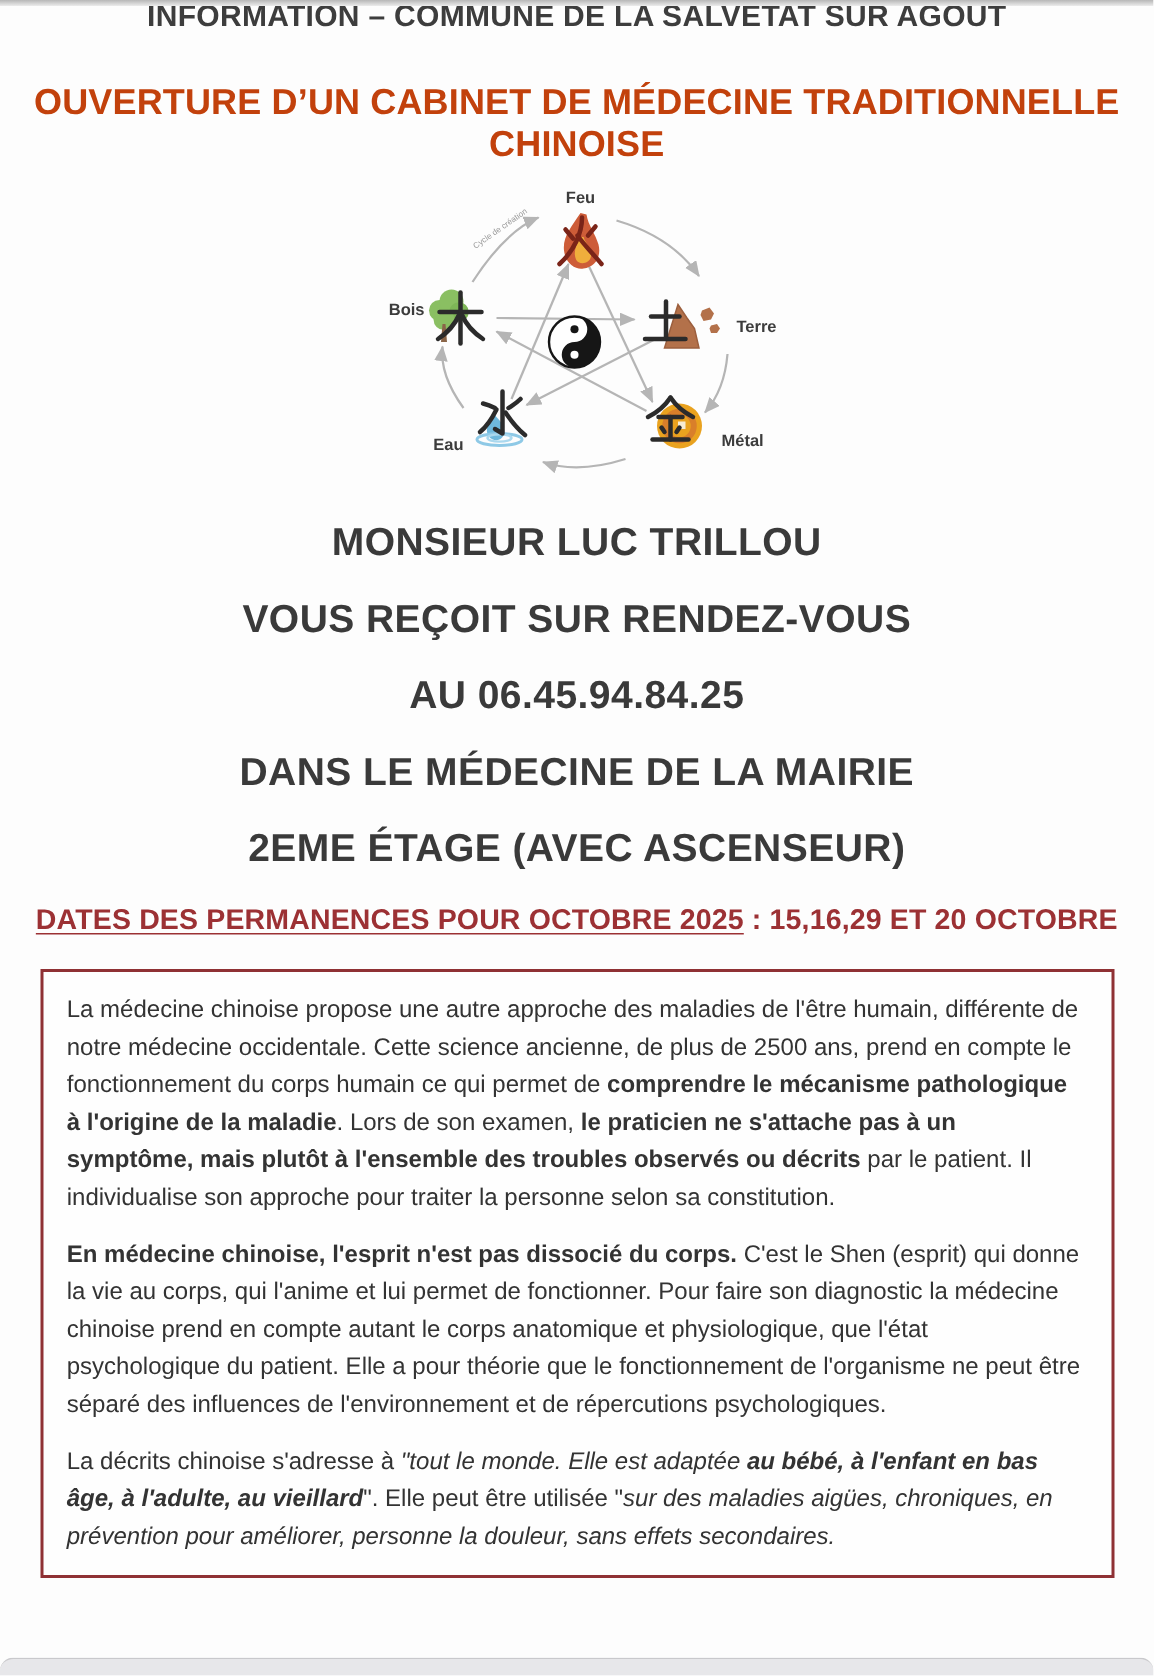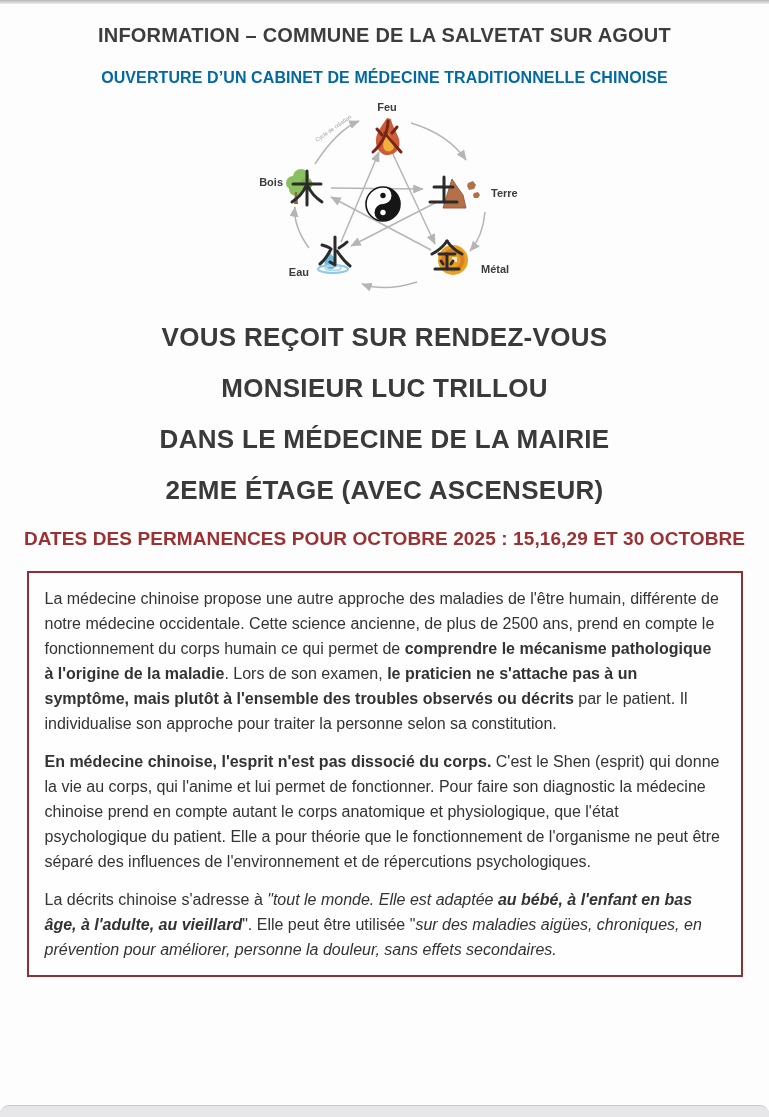--- a/index.html
+++ b/index.html
@@ -4,40 +4,40 @@
 <style>
   html,body{margin:0;padding:0;}
   body{
     width:769px;height:1117px;background:#fdfdfd;overflow:hidden;position:relative;
     font-family:"Liberation Sans", sans-serif;color:#333;
   }
   .top-strip{position:absolute;top:0;left:0;right:0;height:4px;
     background:linear-gradient(#b7b7b7,#ececec);}
   .bottom-bar{position:absolute;bottom:0;left:0;right:0;height:11px;
     background:#e7e7ea;border-top:1px solid #c9c9cc;border-radius:9px 9px 0 0;}
-  .doc{padding-top:24px;text-align:center;}
+  .doc{text-align:center;}
   .header-title{font-size:20px;font-weight:bold;color:#3d3d3d;letter-spacing:.2px;}
-  .subtitle{margin-top:22px;font-size:16px;font-weight:bold;color:#0369a1;letter-spacing:.1px;}
+  .subtitle{margin-top:32px;font-size:24px;font-weight:bold;color:#c2410c;letter-spacing:.1px;}
   .diagram-wrap{margin-top:13px;height:201px;}
   .diagram-wrap svg{display:inline-block;}
   .el-label{font-size:11px;font-weight:bold;fill:#3c3c3c;font-family:"Liberation Sans",sans-serif;}
   .cycle-label{font-size:5.5px;fill:#9a9a9a;font-family:"Liberation Sans",sans-serif;}
   .stroke{fill:none;stroke:#2b2b2b;stroke-width:3;stroke-linecap:round;stroke-linejoin:round;}
   .stroke-fire{fill:none;stroke:#7a2418;stroke-width:3;stroke-linecap:round;stroke-linejoin:round;}
   .arrow{fill:none;stroke:#b5b5b5;stroke-width:1.5;}
   .announcement{margin-top:-2px;}
   .ann-line{font-size:26px;font-weight:bold;color:#3a3a3a;margin-top:25px;line-height:26px;letter-spacing:.3px;}
   .dates-line{margin-top:25px;font-size:19px;font-weight:bold;color:#9c3134;letter-spacing:.1px;}
   .info-box{margin:21px auto 0;width:680px;border:2px solid #8f3134;padding:13px 16px;
     font-size:16px;line-height:25px;text-align:left;color:#333;background:#fefefe;}
   .info-box p{margin:0 0 13px;}
   .info-box p:last-child{margin-bottom:0;}
   .b{font-weight:bold;}
   .i{font-style:italic;}
-  .u{text-underline-offset:3px;}
+  .u{text-decoration:underline;text-underline-offset:3px;}
 </style>
 </head>
 <body>
 
 <div class="top-strip"></div>
 
 <div class="doc">
 
   <div class="header-title">INFORMATION – COMMUNE DE LA SALVETAT SUR AGOUT</div>
   <div class="subtitle">OUVERTURE D’UN CABINET DE MÉDECINE TRADITIONNELLE CHINOISE</div>
@@ -129,27 +129,28 @@
         <path class="stroke" d="M0,-4 L0,11"></path>
         <path class="stroke" d="M-6,3 L-4,6"></path>
         <path class="stroke" d="M6,3 L4,6"></path>
         <path class="stroke" d="M-12,11 L12,11"></path>
       </g>
       <text class="el-label" x="236" y="173" text-anchor="start">Métal</text>
     </svg>
   </div>
 
   <div class="announcement">
+    <div class="ann-line">MONSIEUR LUC TRILLOU</div>
     <div class="ann-line">VOUS REÇOIT SUR RENDEZ-VOUS</div>
-    <div class="ann-line">MONSIEUR LUC TRILLOU</div>
+    <div class="ann-line">AU 06.45.94.84.25</div>
     <div class="ann-line">DANS LE MÉDECINE DE LA MAIRIE</div>
     <div class="ann-line">2EME ÉTAGE (AVEC ASCENSEUR)</div>
   </div>
 
-  <div class="dates-line"><span class="u">DATES DES PERMANENCES POUR OCTOBRE 2025</span><span> : 15,16,29 ET 30 OCTOBRE</span></div>
+  <div class="dates-line"><span class="u">DATES DES PERMANENCES POUR OCTOBRE 2025</span><span> : 15,16,29 ET 20 OCTOBRE</span></div>
 
   <div class="info-box">
     <p><span>La médecine chinoise propose une autre approche des maladies de l'être humain, différente de notre médecine occidentale. Cette science ancienne, de plus de 2500 ans, prend en compte le fonctionnement du corps humain ce qui permet de </span><span class="b">comprendre le mécanisme pathologique à l'origine de la maladie</span><span>. Lors de son examen, </span><span class="b">le praticien ne s'attache pas à un symptôme, mais plutôt à l'ensemble des troubles observés ou décrits</span><span> par le patient. Il individualise son approche pour traiter la personne selon sa constitution.</span></p>
     <p><span class="b">En médecine chinoise, l'esprit n'est pas dissocié du corps.</span><span> C'est le Shen (esprit) qui donne la vie au corps, qui l'anime et lui permet de fonctionner. Pour faire son diagnostic la médecine chinoise prend en compte autant le corps anatomique et physiologique, que l'état psychologique du patient. Elle a pour théorie que le fonctionnement de l'organisme ne peut être séparé des influences de l'environnement et de répercutions psychologiques.</span></p>
     <p><span>La décrits chinoise s'adresse à </span><span class="i">"tout le monde. Elle est adaptée </span><span class="b i">au bébé, à l'enfant en bas âge, à l'adulte, au vieillard</span><span>". Elle peut être utilisée "</span><span class="i">sur des maladies aigües, chroniques, en prévention pour améliorer, personne la douleur, sans effets secondaires.</span></p>
   </div>
 
 </div>
 
 <div class="bottom-bar"></div>

